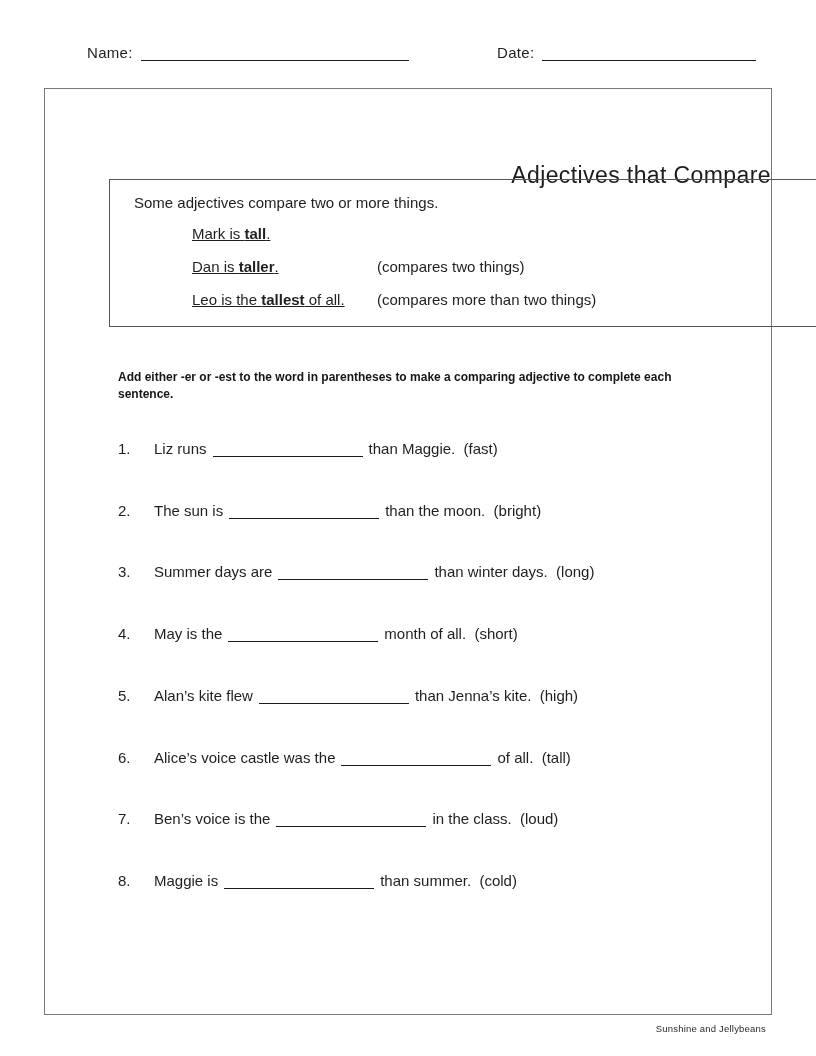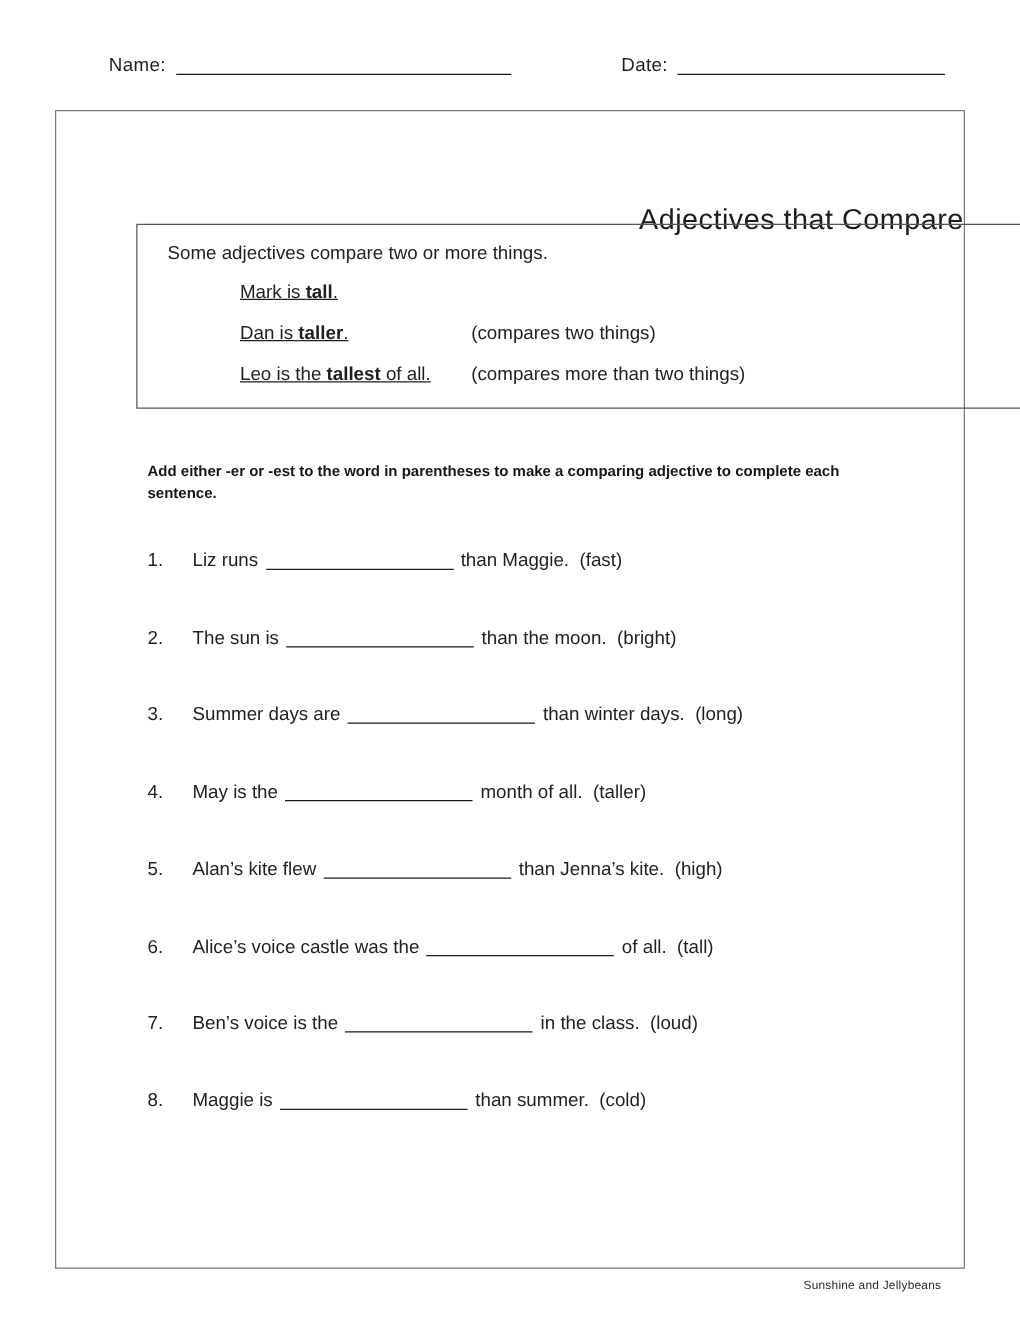--- a/index.html
+++ b/index.html
@@ -105,21 +105,21 @@
   .question.q2 { top: 474px; }
   .question.q3 { top: 536px; }
   .question.q4 { top: 598px; }
   .question.q5 { top: 660px; }
   .question.q6 { top: 721px; }
   .question.q7 { top: 783px; }
 
   
   .footer {
     position: absolute;
-    right: 63px; top: 1023px;
+    right: 50px; top: 1023px;
     font-size: 9.5px;
     color: #2a2a2a;
     letter-spacing: 0.2px;
   }
 </style>
 </head>
 <body>
 
 <div class="page">
 
@@ -165,21 +165,21 @@
       <span class="q-text"><span>The sun is</span><span class="blank"></span><span>than the moon.  (bright)</span></span>
     </div>
 
     <div class="question q2">
       <span class="q-num">3.</span>
       <span class="q-text"><span>Summer days are</span><span class="blank"></span><span>than winter days.  (long)</span></span>
     </div>
 
     <div class="question q3">
       <span class="q-num">4.</span>
-      <span class="q-text"><span>May is the</span><span class="blank"></span><span>month of all.  (taller)</span></span>
+      <span class="q-text"><span>May is the</span><span class="blank"></span><span>month of all.  (short)</span></span>
     </div>
 
     <div class="question q4">
       <span class="q-num">5.</span>
       <span class="q-text"><span>Alan’s kite flew</span><span class="blank"></span><span>than Jenna’s kite.  (high)</span></span>
     </div>
 
     <div class="question q5">
       <span class="q-num">6.</span>
       <span class="q-text"><span>Alice’s voice castle was the</span><span class="blank"></span><span>of all.  (tall)</span></span>

